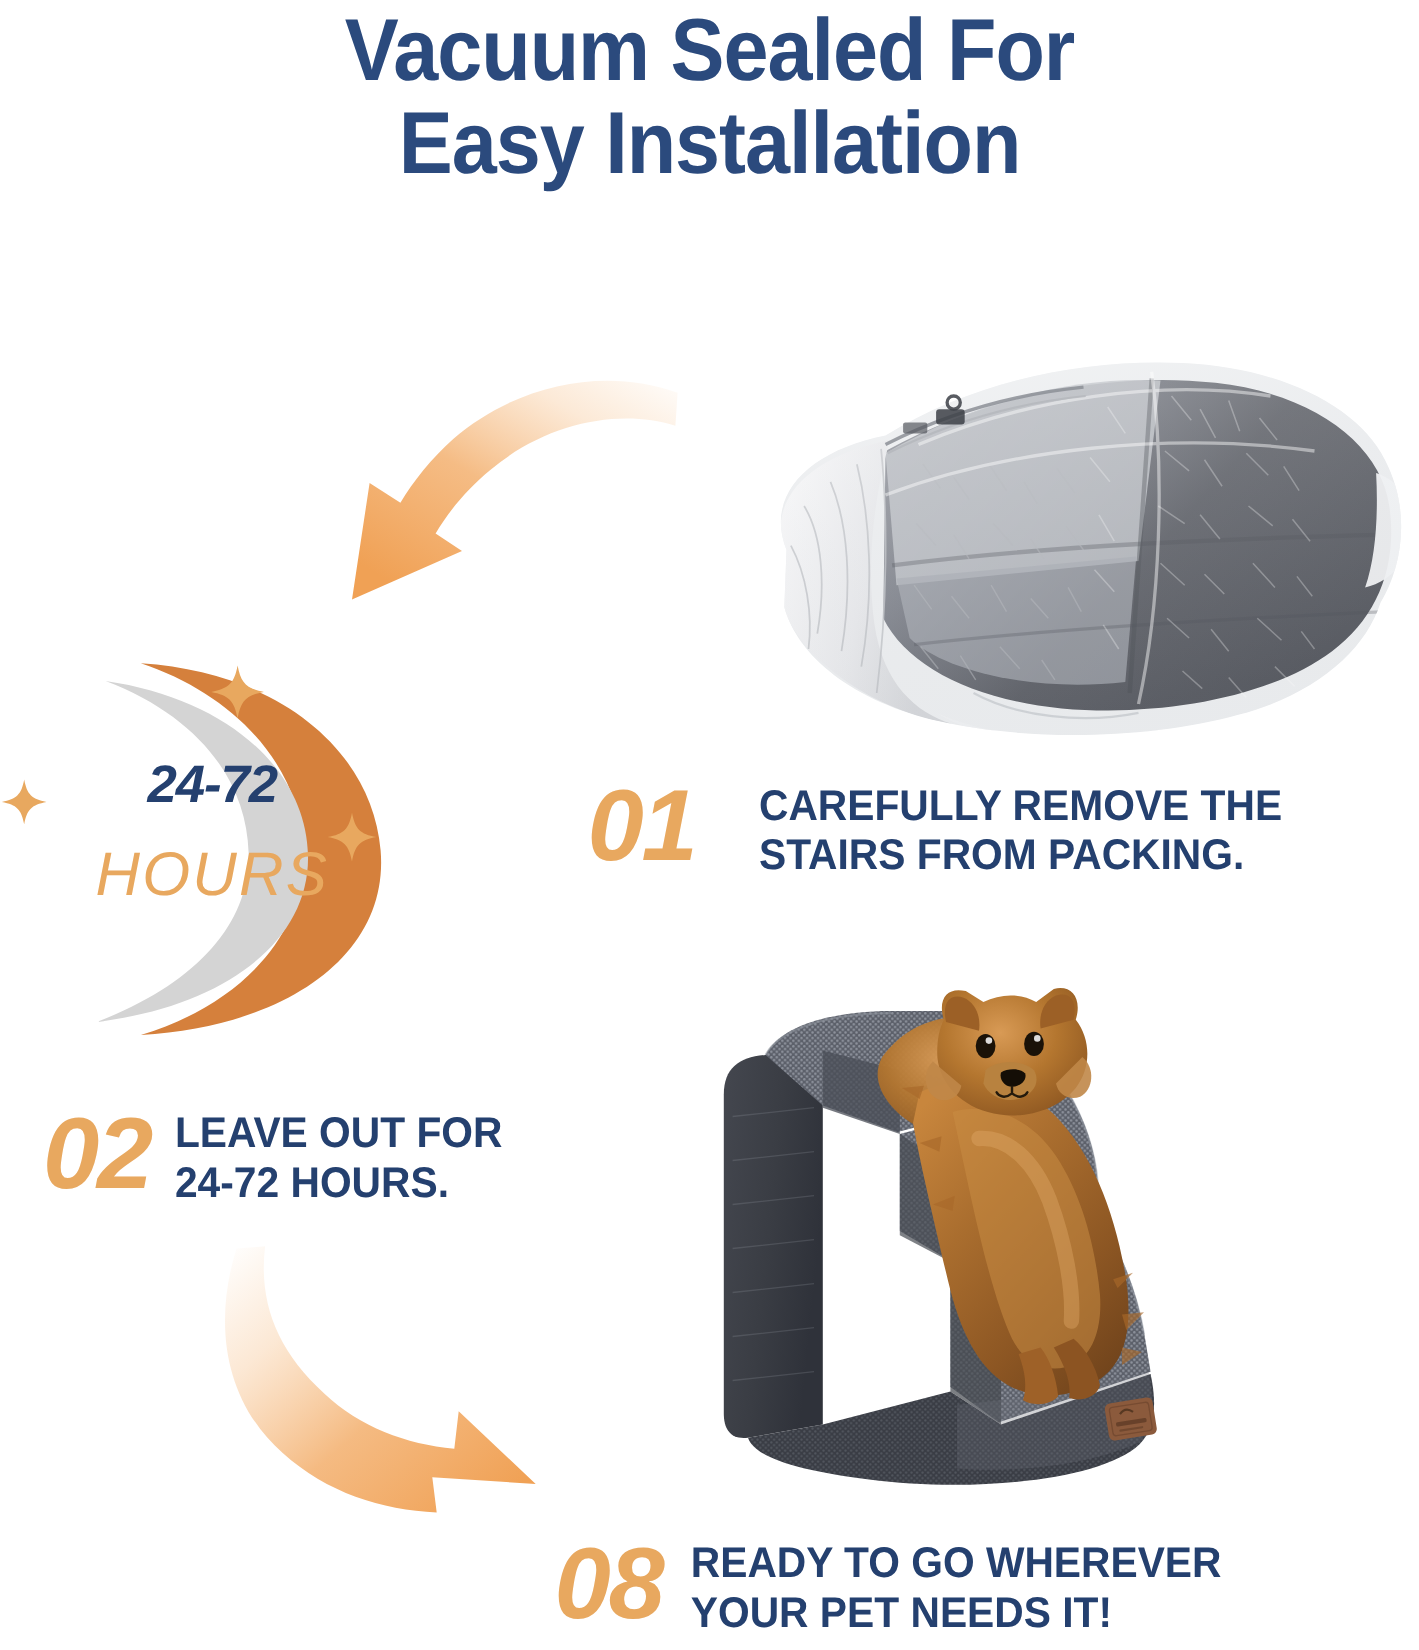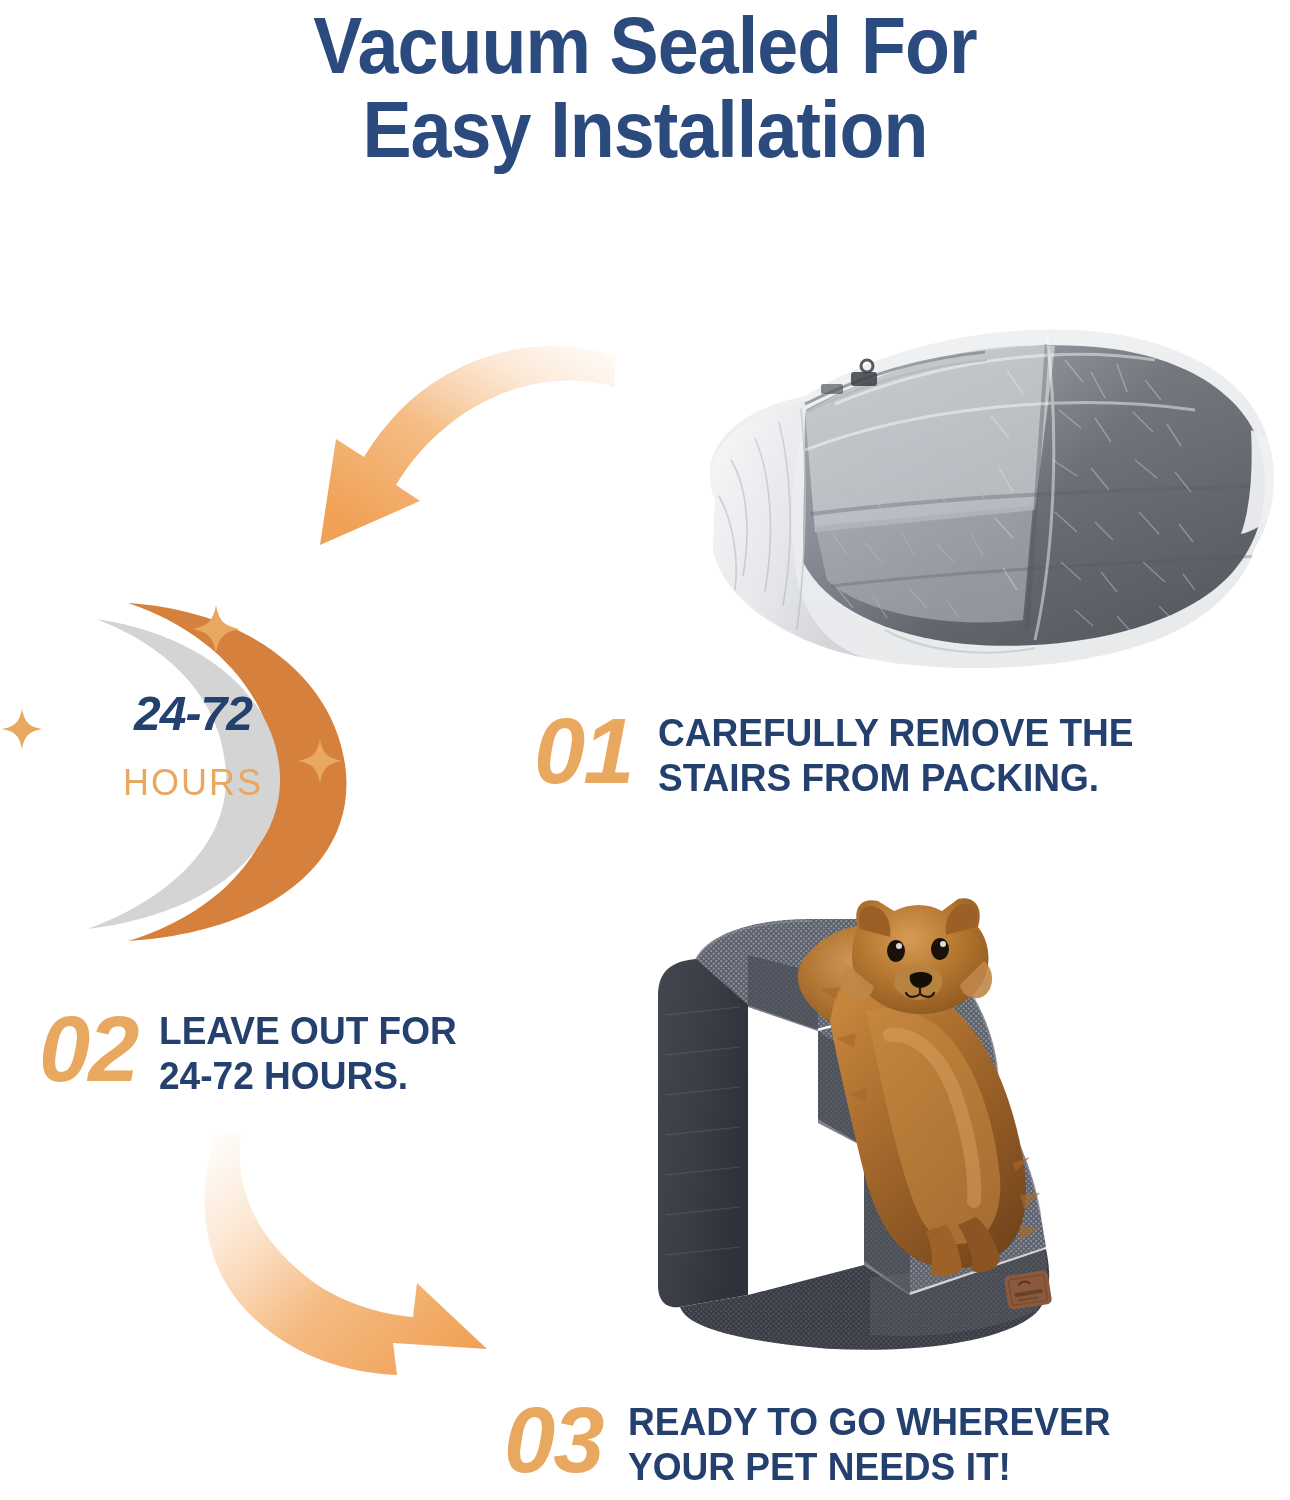--- a/index.html
+++ b/index.html
@@ -52,25 +52,26 @@
     color:#24406f;
     font-size:48px;
     font-weight:bold;
     font-style:italic;
     letter-spacing:-1px;
     line-height:74px;
   }
   .badge-hours-word{
     display:block;
     color:#e8a85f;
-    font-size:36px;
+    font-size:56px;
+    font-style:italic;
     font-weight:normal;
     letter-spacing:2px;
     line-height:52px;
-    margin-top:6px;
+    margin-top:18px;
   }
   .sparkle{ position:absolute; }
 
   
   .step{ position:absolute; display:flex; align-items:flex-start; }
   .step-num{
     color:#e8a85f;
     font-size:92px;
     font-weight:bold;
     font-style:italic;
@@ -83,21 +84,21 @@
     font-size:39px;
     font-weight:bold;
     line-height:45px;
     letter-spacing:0px;
     transform:scaleX(0.95);
     transform-origin:left top;
     padding-top:5px;
   }
   .step-text span{ display:block; white-space:nowrap; }
 
-  #step-01{ left:534px; top:705px; }
+  #step-01{ left:534px; top:705px;gap:32px; }
   #step-01 .step-text{ margin-left:26px; }
   #step-02{ left:12px; top:1003px;margin-left:27px; }
   #step-02 .step-text{ margin-left:22px; }
   #step-03{ left:504px; top:1394px; }
   #step-03 .step-text{ margin-left:26px; }
 
   
   .photo{ position:absolute; }
   #photo-package{ left:655px; top:300px; width:640px; height:400px; }
   #photo-stairs{ left:640px; top:895px; width:500px; height:490px; }
@@ -434,20 +435,20 @@
         <path d="M270 80 C 276 76, 288 76, 292 81 C 294 88, 286 93, 280 93
                  C 274 93, 268 87, 270 80 Z" fill="#140e06"></path>
 
         <path d="M280 93 L 280 99 M280 99 C 274 104, 268 102, 266 98
                  M280 99 C 286 104, 292 102, 294 98" stroke="#241a0c" stroke-width="2.2" fill="none" stroke-linecap="round"></path>
       </g>
     </svg>
   </div>
 
   <div class="step" id="step-03">
-    <div class="step-num">03</div>
+    <div class="step-num">08</div>
     <div class="step-text">
       <span>READY TO GO WHEREVER</span>
       <span>YOUR PET NEEDS IT!</span>
     </div>
   </div>
 
 </div>
 
 </body></html>

